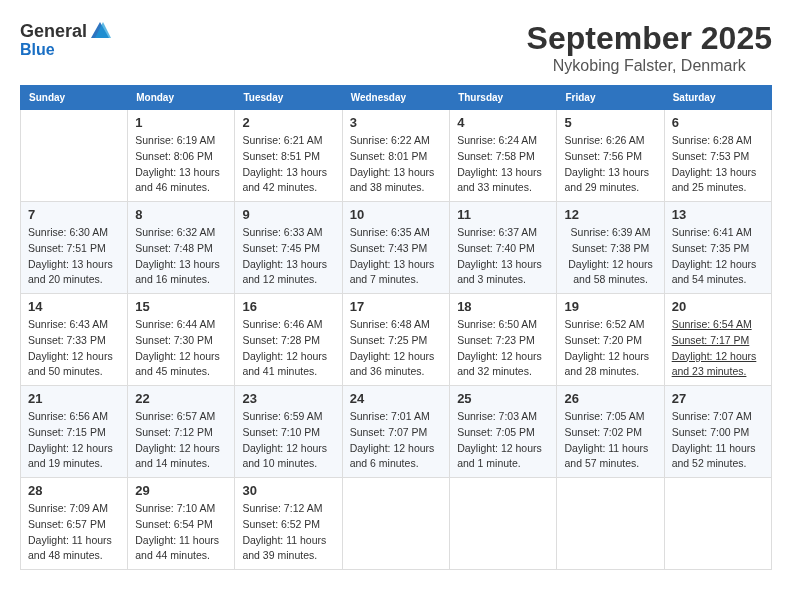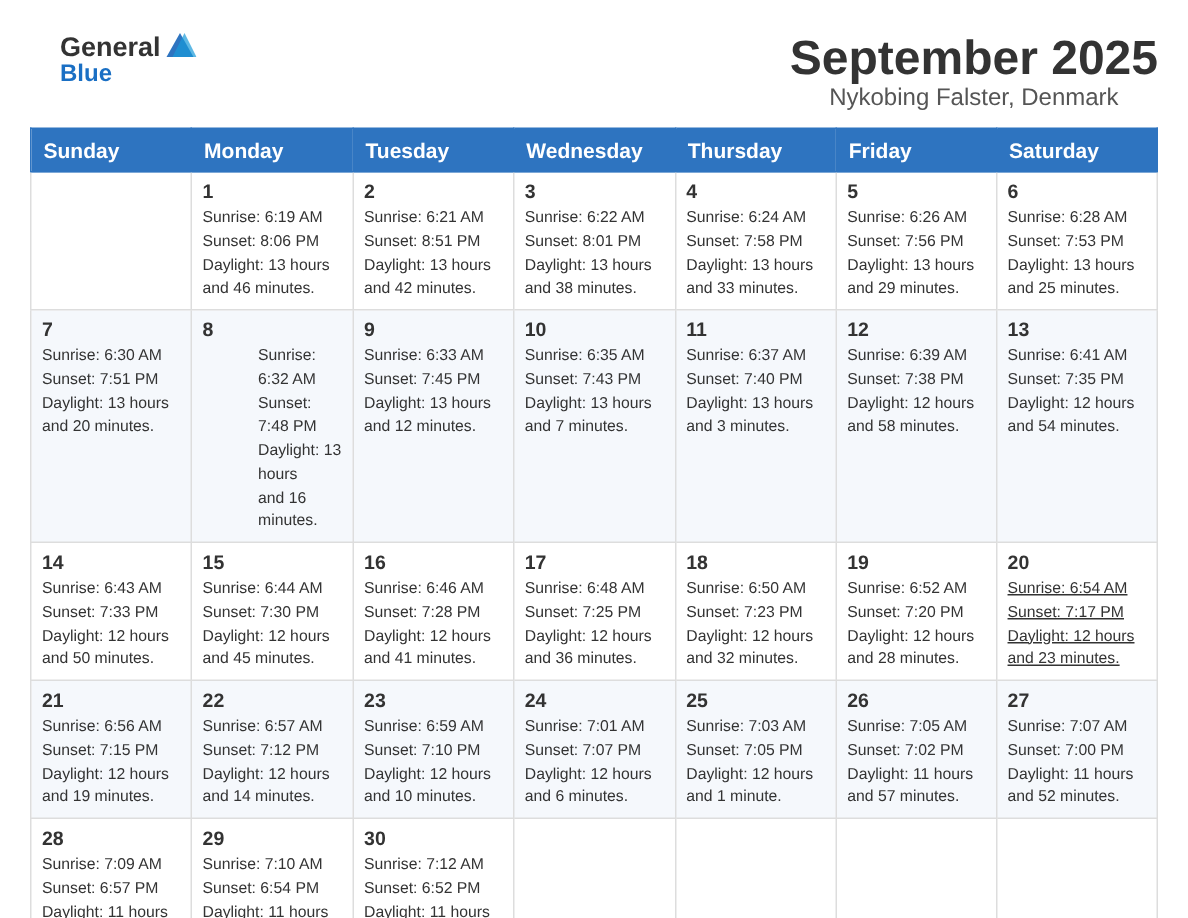--- a/index.html
+++ b/index.html
@@ -46,21 +46,21 @@
       color: #555;
     }
     .calendar {
       width: 100%;
       border-collapse: collapse;
       border: 1px solid #ccc;
     }
     .calendar th {
       background-color: #2e74c0;
       color: #fff;
-      font-size: 14px;
+      font-size: 10px;
       font-weight: bold;
       padding: 6px 8px;
       text-align: left;
       border: 1px solid #2e74c0;
     }
     .calendar td {
       vertical-align: top;
       padding: 5px 7px;
       border: 1px solid #ddd;
       width: 108px;
@@ -89,21 +89,21 @@
     }
     .calendar thead tr th {
       background-color: #2e74c0;
     }
   </style>
 </head>
 <body>
 
 <div class="header-area">
   <div class="logo">
-    <div style="display:flex;flex-direction:column;line-height:1.1;margin-left:20px;">
+    <div style="display:flex;flex-direction:column;line-height:1.1;">
       <div style="display:flex;align-items:center;gap:2px;">
         <span class="logo-text-general">General</span>
         <svg width="22" height="22" viewBox="0 0 22 22">
           <polygon points="11,2 20,18 2,18" fill="#2e74c0"></polygon>
           <polygon points="14,2 22,18 6,18" fill="#1a9ad8" opacity="0.7"></polygon>
         </svg>
       </div>
       <span class="logo-text-blue">Blue</span>
     </div>
   </div>
@@ -174,21 +174,21 @@
       <tr>
         <td>
           <span class="day-number">7</span>
           <div class="day-info" style="white-space: pre-line;">Sunrise: 6:30 AM
 Sunset: 7:51 PM
 Daylight: 13 hours
 and 20 minutes.</div>
         </td>
         <td>
           <span class="day-number">8</span>
-          <div class="day-info" style="white-space: pre-line; margin-left: 37px;">Sunrise: 6:32 AM
+          <div class="day-info" style="white-space: pre-line;">Sunrise: 6:32 AM
 Sunset: 7:48 PM
 Daylight: 13 hours
 and 16 minutes.</div>
         </td>
         <td>
           <span class="day-number">9</span>
           <div class="day-info" style="white-space: pre-line;">Sunrise: 6:33 AM
 Sunset: 7:45 PM
 Daylight: 13 hours
 and 12 minutes.</div>
@@ -202,21 +202,21 @@
         </td>
         <td>
           <span class="day-number">11</span>
           <div class="day-info" style="white-space: pre-line;">Sunrise: 6:37 AM
 Sunset: 7:40 PM
 Daylight: 13 hours
 and 3 minutes.</div>
         </td>
         <td>
           <span class="day-number">12</span>
-          <div class="day-info" style="white-space: pre-line;">Sunrise: 6:39 AM
+          <div class="day-info" style="white-space: pre-line; text-align: center;">Sunrise: 6:39 AM
 Sunset: 7:38 PM
 Daylight: 12 hours
 and 58 minutes.</div>
         </td>
         <td>
           <span class="day-number">13</span>
           <div class="day-info" style="white-space: pre-line;">Sunrise: 6:41 AM
 Sunset: 7:35 PM
 Daylight: 12 hours
 and 54 minutes.</div>

